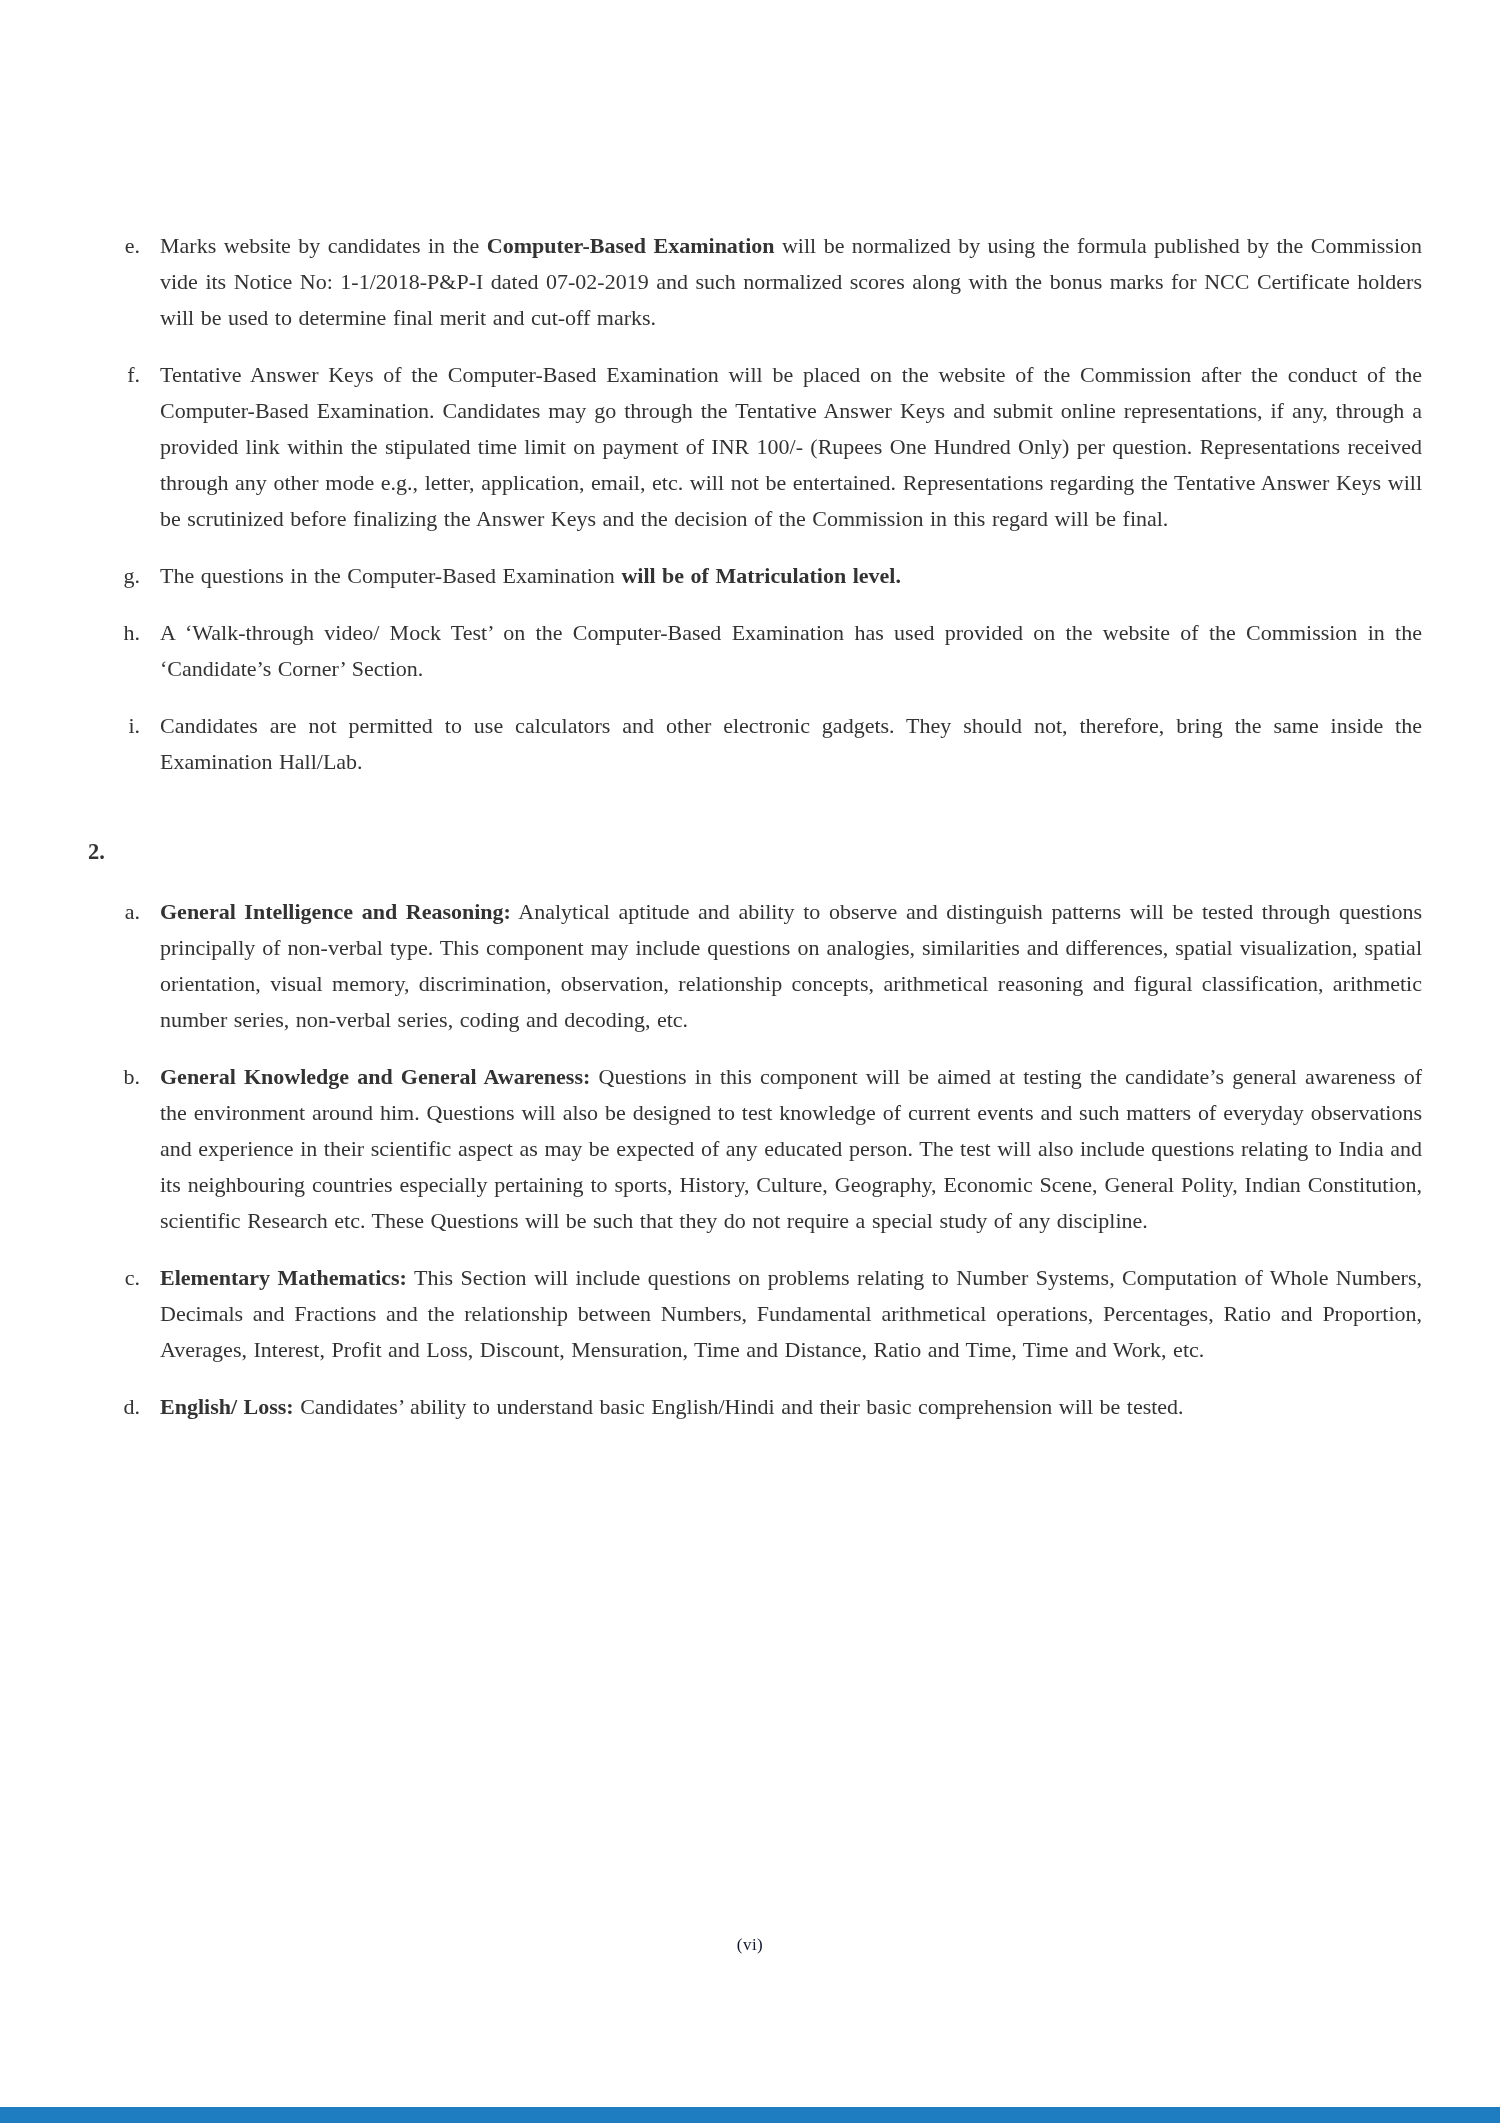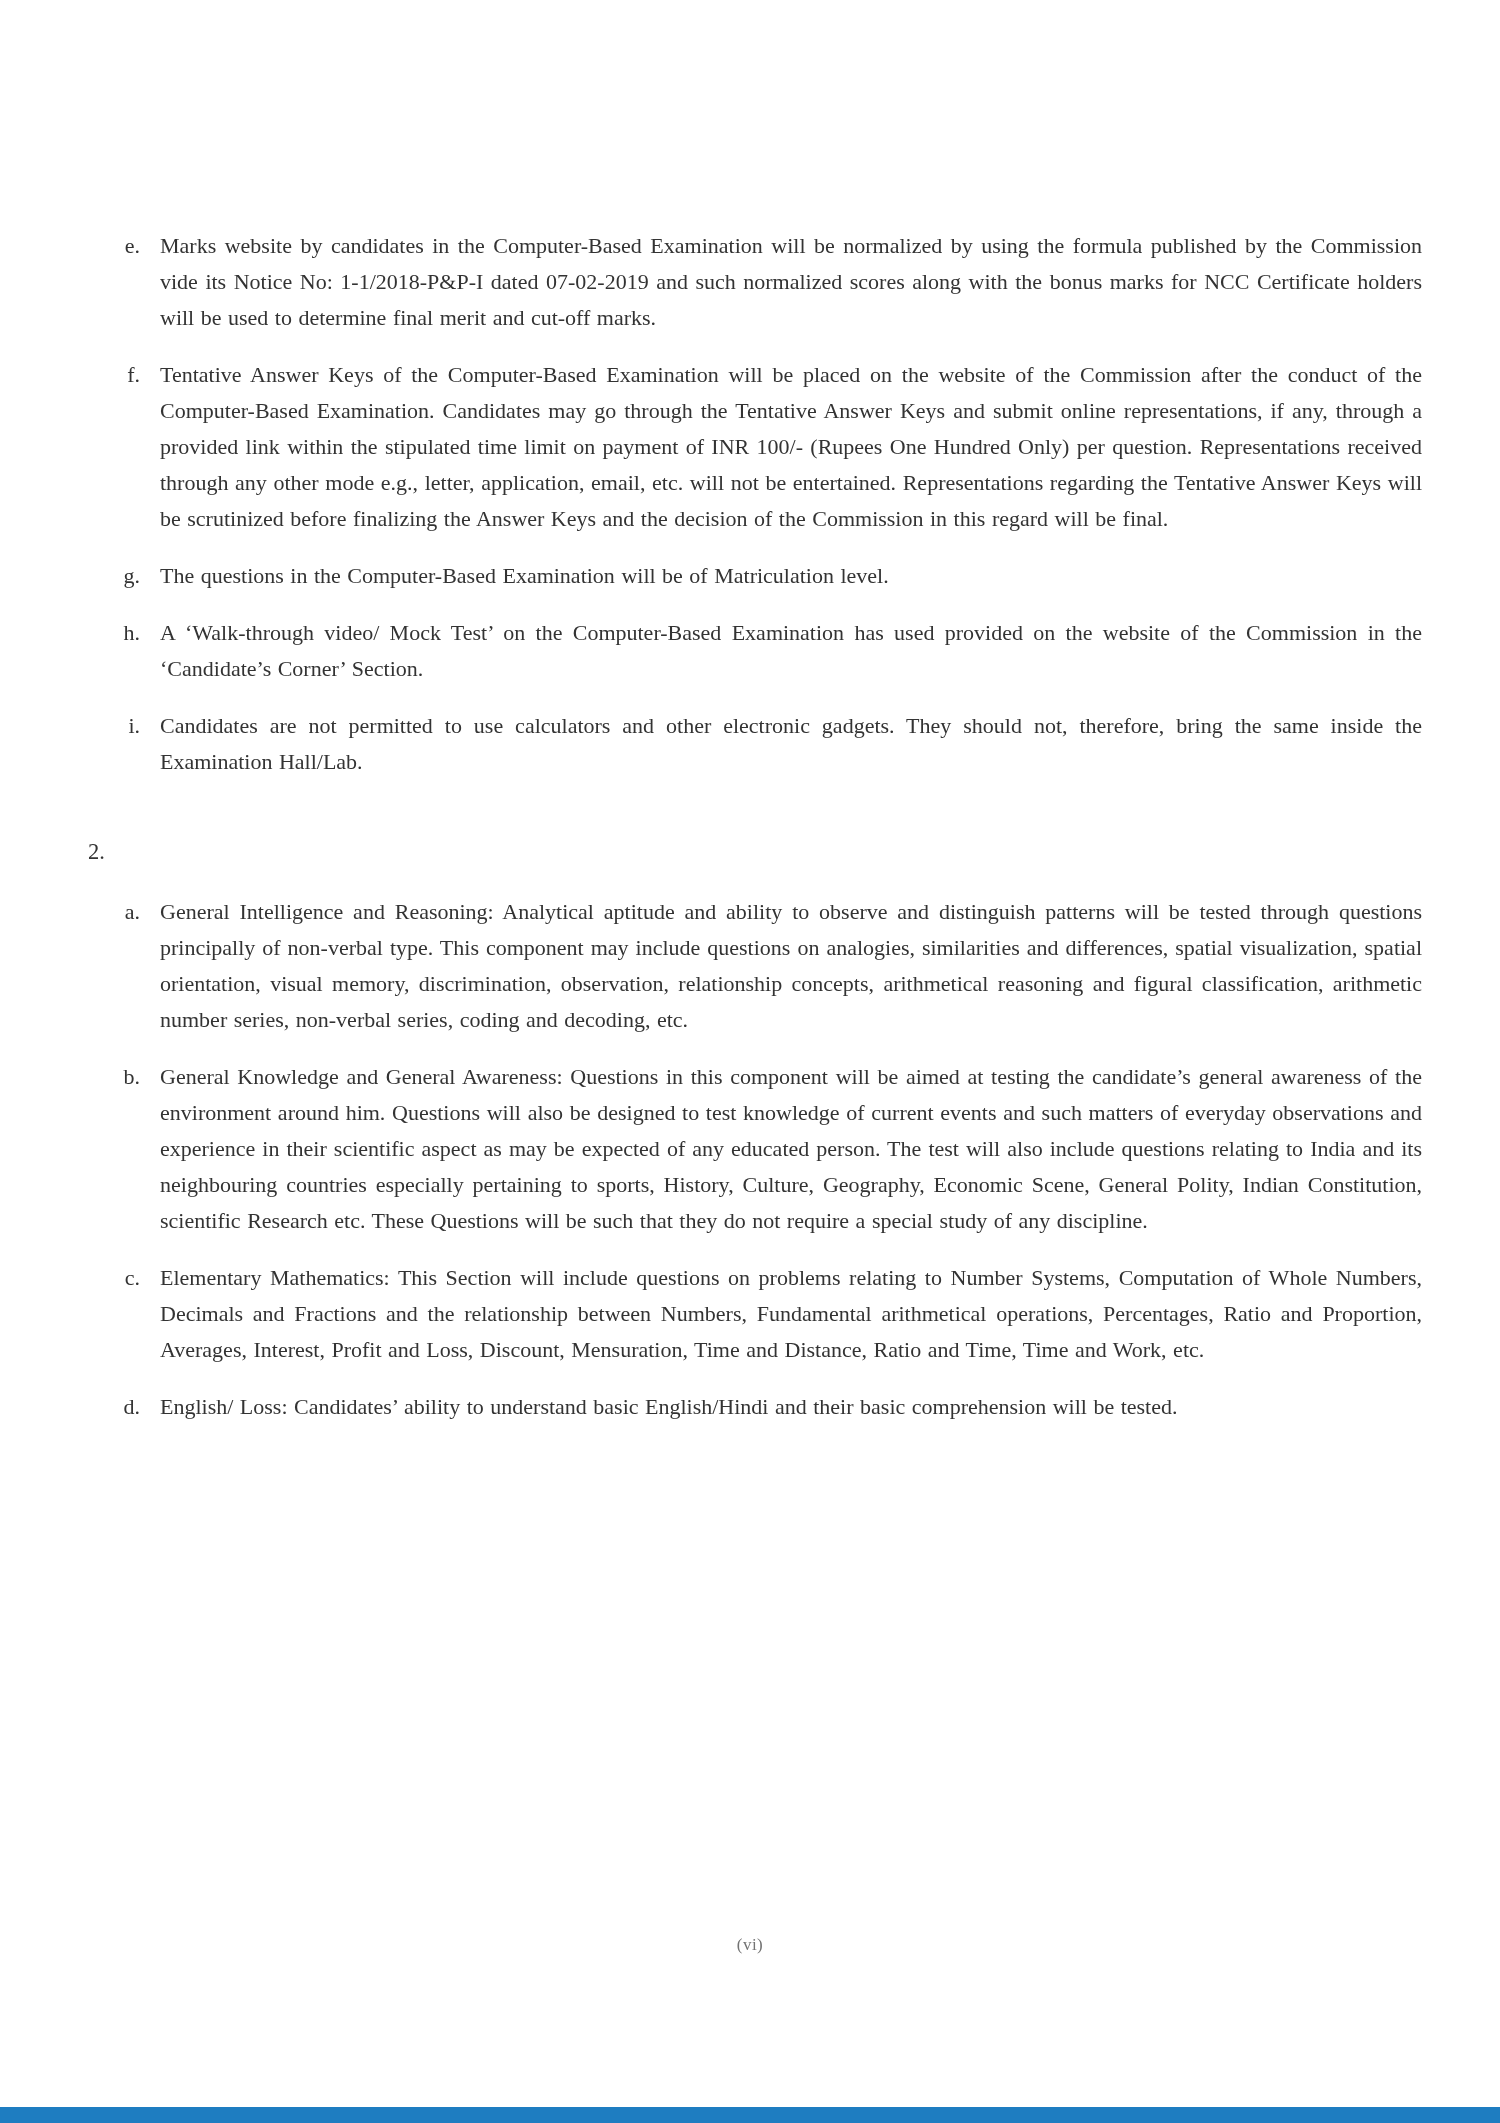--- a/index.html
+++ b/index.html
@@ -23,37 +23,37 @@
     font-size: 22px;
     line-height: 36px;
   }
   .item-text {
     flex: 1;
     font-size: 22px;
     line-height: 36px;
     text-align: justify;
     word-spacing: 1px;
   }
-  .item-text strong, .sec-num, .sec-title { font-weight: normal; }
+  .item-text strong, .sec-num, .sec-title { font-weight: bold; }
   .syllabus { margin-top: 54px; }
   .sec-head { display: flex; margin-bottom: 24px; }
   .sec-num {
     flex: 0 0 28px;
     margin-right: 20px;
     font-size: 22.5px;
     line-height: 36px;
   }
   .sec-title { font-size: 22.5px; line-height: 36px; }
   .page-footer {
     position: absolute;
     left: 0; right: 0;
     bottom: 168px;
     text-align: center;
     font-size: 17px;
-    color: #737373;
+    color: #0f172a;
     letter-spacing: 0.5px;
   }
   .bottom-bar {
     position: absolute;
     left: 0; right: 0; bottom: 0;
     height: 16px;
     background: #1e7dc1;
   }
 </style>
 </head>

